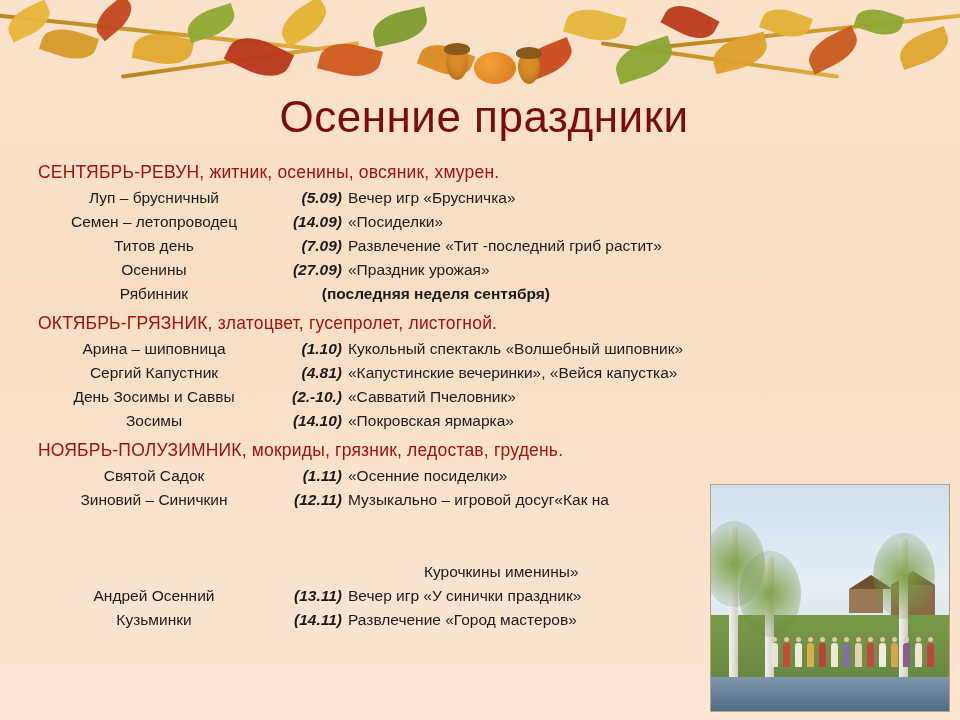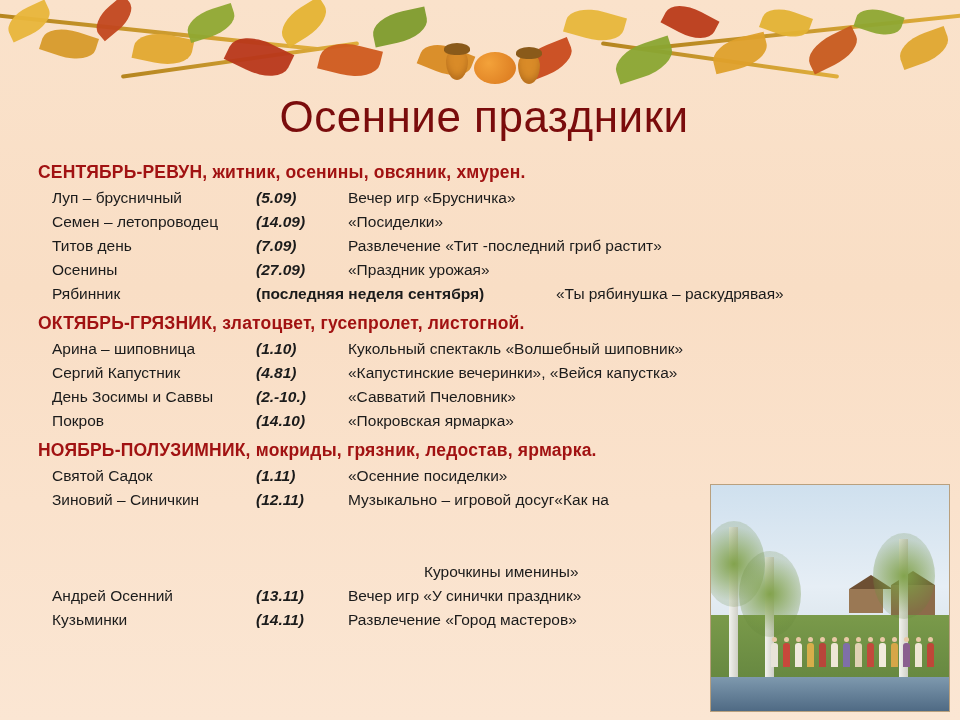--- a/index.html
+++ b/index.html
@@ -76,44 +76,45 @@
 
   
   .content {
     position: absolute;
     top: 152px;
     left: 38px;
     width: 890px;
   }
   .month {
     color: #a11212;
-    font-weight: bold;
+    font-weight: normal;
     font-size: 17.5px;
     margin: 10px 0 6px 0;
     letter-spacing: .2px;
     white-space: nowrap;
   }
   .row {
     display: flex;
     align-items: baseline;
     font-size: 15.5px;
     color: #1b1b1b;
     margin: 0 0 6px 0;
     white-space: nowrap;
   }
   .row .name {
     width: 218px;
     flex: 0 0 218px;
     padding-left: 14px;
     box-sizing: border-box;
+    text-align: center;
   }
   .row .date {
     flex: 0 0 auto;
     min-width: 92px;
-    text-align: left;
+    text-align: right;
     font-style: italic;
     font-weight: bold;
     padding-right: 6px;
     box-sizing: border-box;
   }
   .row .date.wide {
     min-width: 300px;
     font-style: normal;
     font-weight: bold;
   }
@@ -217,47 +218,46 @@
       <span class="desc">Развлечение «Тит -последний гриб растит»</span>
     </div>
     <div class="row">
       <span class="name">Осенины</span>
       <span class="date">(27.09)</span>
       <span class="desc">«Праздник урожая»</span>
     </div>
     <div class="row">
       <span class="name">Рябинник</span>
       <span class="date wide">(последняя неделя сентября)</span>
-      <span class="desc">«Ты рябинушка – раскудрявая»</span>
     </div>
 
     <div class="month">ОКТЯБРЬ-ГРЯЗНИК, златоцвет, гусепролет, листогной.</div>
 
     <div class="row">
       <span class="name">Арина – шиповница</span>
       <span class="date">(1.10)</span>
       <span class="desc">Кукольный спектакль «Волшебный шиповник»</span>
     </div>
     <div class="row">
       <span class="name">Сергий Капустник</span>
       <span class="date">(4.81)</span>
       <span class="desc">«Капустинские вечеринки»,  «Вейся капустка»</span>
     </div>
     <div class="row">
       <span class="name">День Зосимы и Саввы</span>
       <span class="date">(2.-10.)</span>
       <span class="desc">«Савватий Пчеловник»</span>
     </div>
     <div class="row">
-      <span class="name">Покров</span>
+      <span class="name">Зосимы</span>
       <span class="date">(14.10)</span>
       <span class="desc">«Покровская ярмарка»</span>
     </div>
 
-    <div class="month">НОЯБРЬ-ПОЛУЗИМНИК, мокриды, грязник, ледостав, ярмарка.</div>
+    <div class="month">НОЯБРЬ-ПОЛУЗИМНИК, мокриды, грязник, ледостав, грудень.</div>
 
     <div class="row">
       <span class="name">Святой Садок</span>
       <span class="date">(1.11)</span>
       <span class="desc">«Осенние посиделки»</span>
     </div>
     <div class="row">
       <span class="name">Зиновий – Синичкин</span>
       <span class="date">(12.11)</span>
       <span class="desc">Музыкально – игровой досуг«Как на</span>

